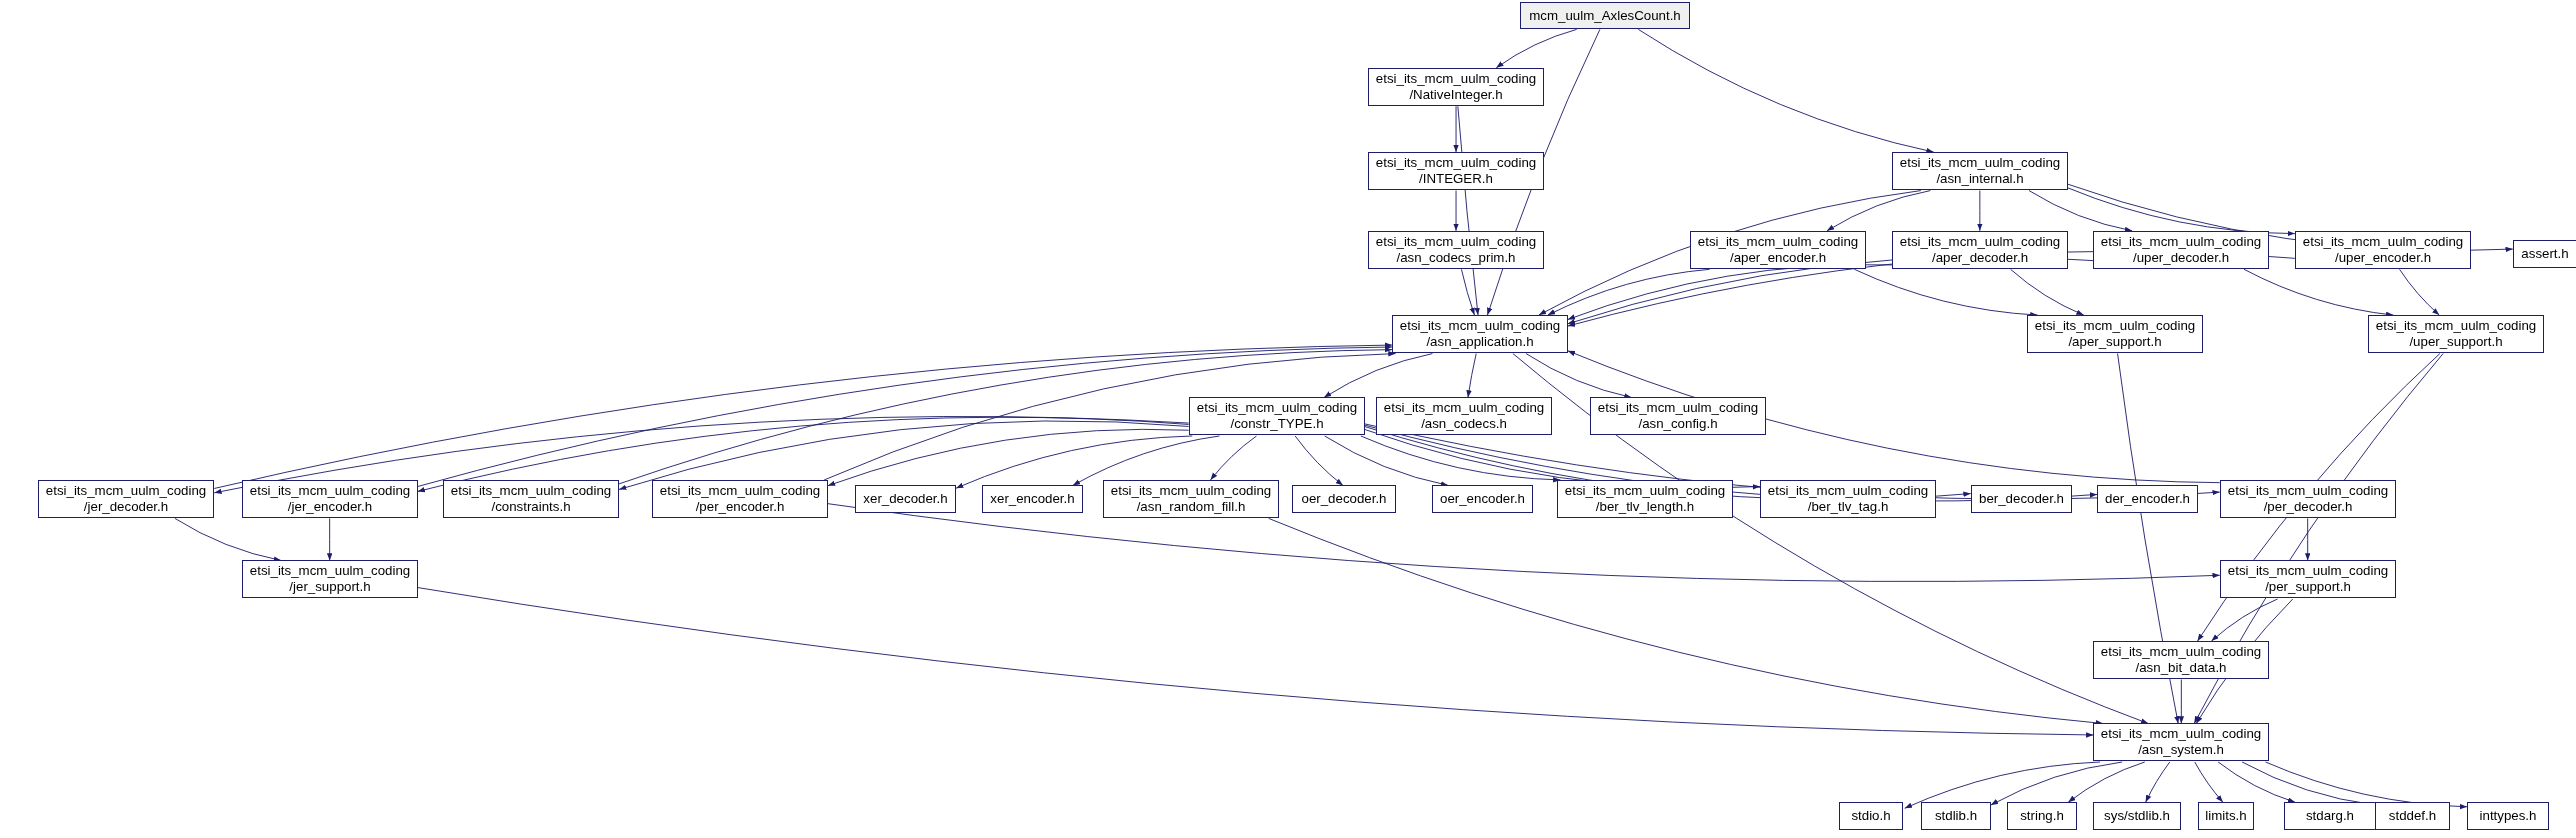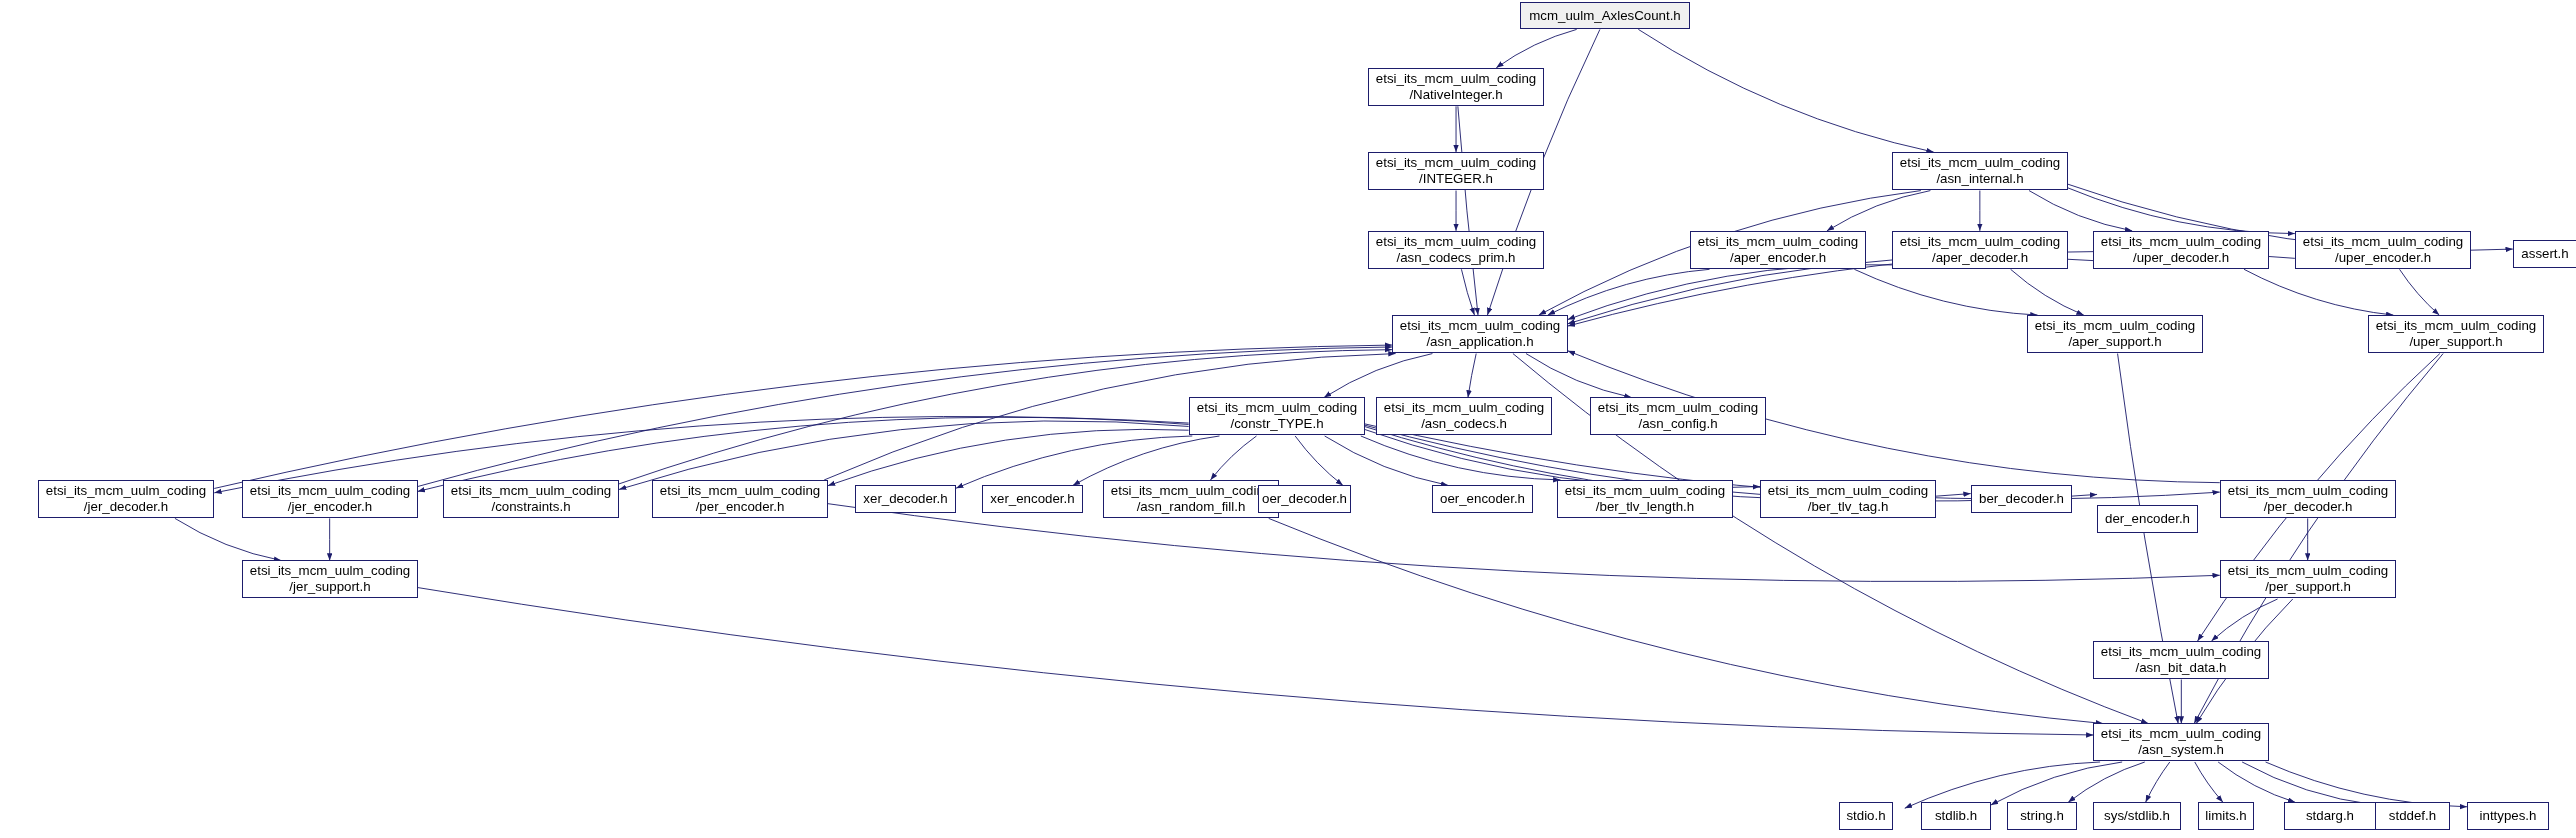--- a/index.html
+++ b/index.html
@@ -156,39 +156,39 @@
       <div class="node" style="left: 242px; top: 480px; width: 176px; height: 38px;">etsi_its_mcm_uulm_coding
 /jer_encoder.h</div>
       <div class="node" style="left: 443px; top: 480px; width: 176px; height: 38px;">etsi_its_mcm_uulm_coding
 /constraints.h</div>
       <div class="node" style="left: 652px; top: 480px; width: 176px; height: 38px;">etsi_its_mcm_uulm_coding
 /per_encoder.h</div>
       <div class="node" style="left: 855px; top: 485px; width: 101px; height: 27.5px;">xer_decoder.h</div>
       <div class="node" style="left: 982px; top: 485px; width: 101px; height: 27.5px; text-align: right;">xer_encoder.h</div>
       <div class="node" style="left: 1103px; top: 480px; width: 176px; height: 38px;">etsi_its_mcm_uulm_coding
 /asn_random_fill.h</div>
-      <div class="node" style="left: 1258px; top: 485px; width: 93px; height: 27.5px;">oer_decoder.h</div>
+      <div class="node" style="left: 1292px; top: 485px; width: 104px; height: 27.5px;">oer_decoder.h</div>
       <div class="node" style="left: 1432px; top: 485px; width: 101px; height: 27.5px;">oer_encoder.h</div>
       <div class="node" style="left: 1557px; top: 480px; width: 176px; height: 38px;">etsi_its_mcm_uulm_coding
 /ber_tlv_length.h</div>
       <div class="node" style="left: 1760px; top: 480px; width: 176px; height: 38px;">etsi_its_mcm_uulm_coding
 /ber_tlv_tag.h</div>
       <div class="node" style="left: 1971px; top: 485px; width: 101px; height: 27.5px;">ber_decoder.h</div>
-      <div class="node" style="left: 2097px; top: 505px; width: 101px; height: 27.5px;">der_encoder.h</div>
+      <div class="node" style="left: 2097px; top: 485px; width: 101px; height: 27.5px;">der_encoder.h</div>
       <div class="node" style="left: 2220px; top: 480px; width: 176px; height: 38px;">etsi_its_mcm_uulm_coding
 /per_decoder.h</div>
       <div class="node" style="left: 242px; top: 560px; width: 176px; height: 38px;">etsi_its_mcm_uulm_coding
 /jer_support.h</div>
       <div class="node" style="left: 2220px; top: 560px; width: 176px; height: 38px;">etsi_its_mcm_uulm_coding
 /per_support.h</div>
       <div class="node" style="left: 2093px; top: 641px; width: 176px; height: 38px;">etsi_its_mcm_uulm_coding
 /asn_bit_data.h</div>
       <div class="node" style="left: 2093px; top: 723px; width: 176px; height: 38px;">etsi_its_mcm_uulm_coding
 /asn_system.h</div>
-      <div class="node" style="left: 1839px; top: 802px; width: 54px; height: 27.5px;">stdio.h</div>
+      <div class="node" style="left: 1839px; top: 802px; width: 64px; height: 27.5px;">stdio.h</div>
       <div class="node" style="left: 1921px; top: 802px; width: 70px; height: 27.5px; text-align: center;">stdlib.h</div>
       <div class="node" style="left: 2007px; top: 802px; width: 70px; height: 27.5px;">string.h</div>
       <div class="node" style="left: 2093px; top: 802px; width: 88px; height: 27.5px;">sys/stdlib.h</div>
       <div class="node" style="left: 2198px; top: 802px; width: 56px; height: 27.5px;">limits.h</div>
       <div class="node" style="left: 2284px; top: 802px; width: 92px; height: 27.5px;">stdarg.h</div>
       <div class="node" style="left: 2375px; top: 802px; width: 75px; height: 27.5px;">stddef.h</div>
       <div class="node" style="left: 2467px; top: 802px; width: 82px; height: 27.5px;">inttypes.h</div>
     </div>
 </div>
 

